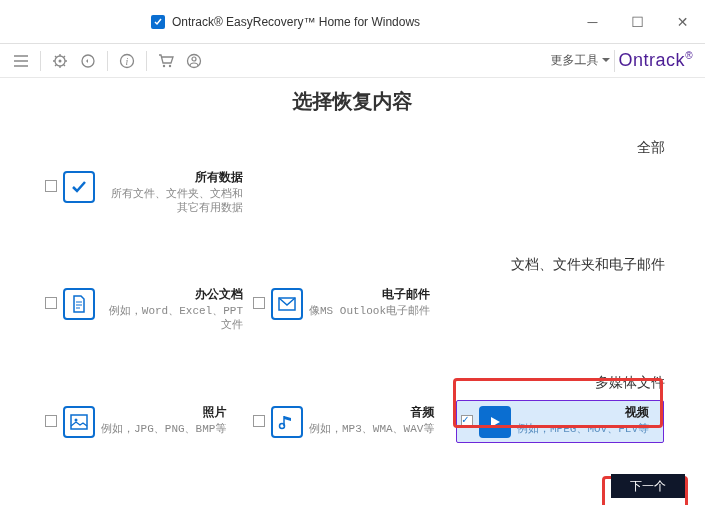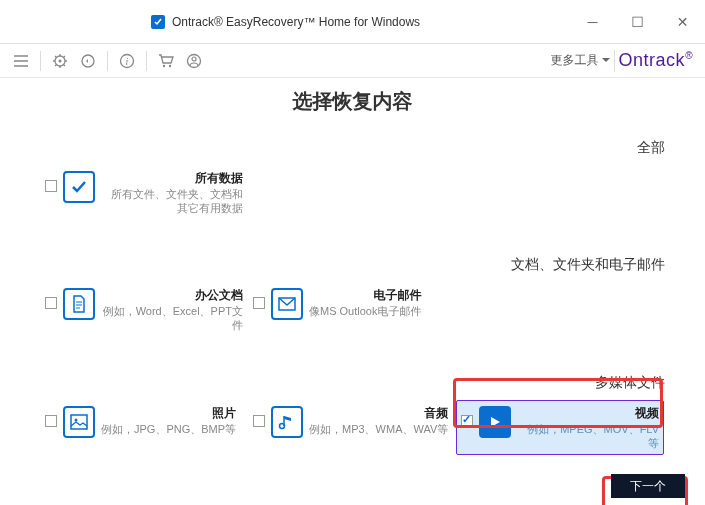--- a/index.html
+++ b/index.html
@@ -13,21 +13,21 @@
 .toolbar-left { display: flex; align-items: center; gap: 10px; color: #888; }
 .toolbar-left .sep { width: 1px; height: 20px; background: #ddd; }
 .toolbar-icon { width: 18px; height: 18px; display: flex; align-items: center; justify-content: center; cursor: pointer; }
 .toolbar-right { margin-left: auto; display: flex; align-items: center; gap: 4px; }
 .more-tools { font-size: 12px; color: #555; display: flex; align-items: center; gap: 3px; cursor: pointer; }
 .brand { font-size: 18px; color: #4c1d95; font-weight: 400; letter-spacing: 0.5px; }
 .main { padding: 10px 40px 0 40px; }
 .page-title { text-align: center; font-size: 20px; color: #333; font-weight: 700; margin-bottom: 24px; }
 .section { margin-bottom: 36px; text-align: right; }
 .section-title { font-size: 14px; color: #333; margin-bottom: 8px; }
-.options-row { display: flex; gap: 0; }
+.options-row { display: flex; gap: 0; font-family: Liberation Mono, monospace; }
 .option { display: flex; align-items: flex-start; gap: 6px; width: 208px; padding: 4px; border: 1px solid transparent; border-radius: 2px; }
 .option.highlighted { background: #cfe6fb; border: 1px solid #8fc1ee; }
 .option.selected-red { background: #d9eafb; border: 1px solid #6d28d9; position: relative; }
 .red-box { position: absolute; border: 3px solid #e53935; border-radius: 4px; pointer-events: none; }
 .red-box.video { left: 453px; top: 300px; width: 210px; height: 50px; }
 .red-box.next { left: 602px; top: 398px; width: 86px; height: 34px; }
 .checkbox { width: 12px; height: 12px; border: 1px solid #999; margin-top: 10px; cursor: pointer; flex-shrink: 0; position: relative; background: #fff; }
 .checkbox.checked::after { content: "✓"; position: absolute; top: -3px; left: 0px; font-size: 11px; color: #0a6ed1; font-weight: bold; }
 .icon-box { width: 32px; height: 32px; border: 2px solid #0a6ed1; border-radius: 4px; display: flex; align-items: center; justify-content: center; flex-shrink: 0; margin-top: 1px; }
 .icon-box.filled { background: #0a6ed1; }

